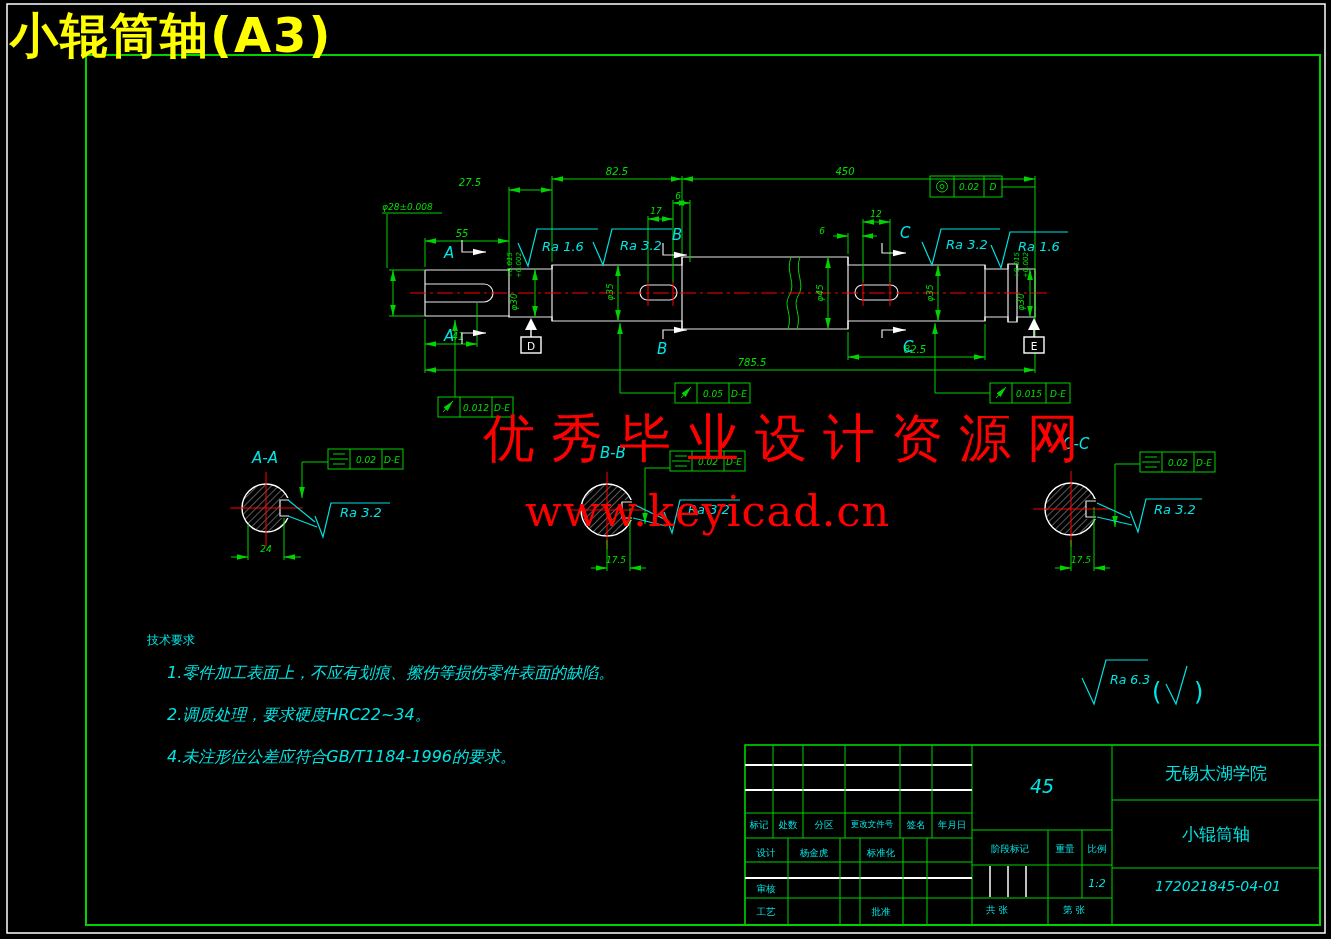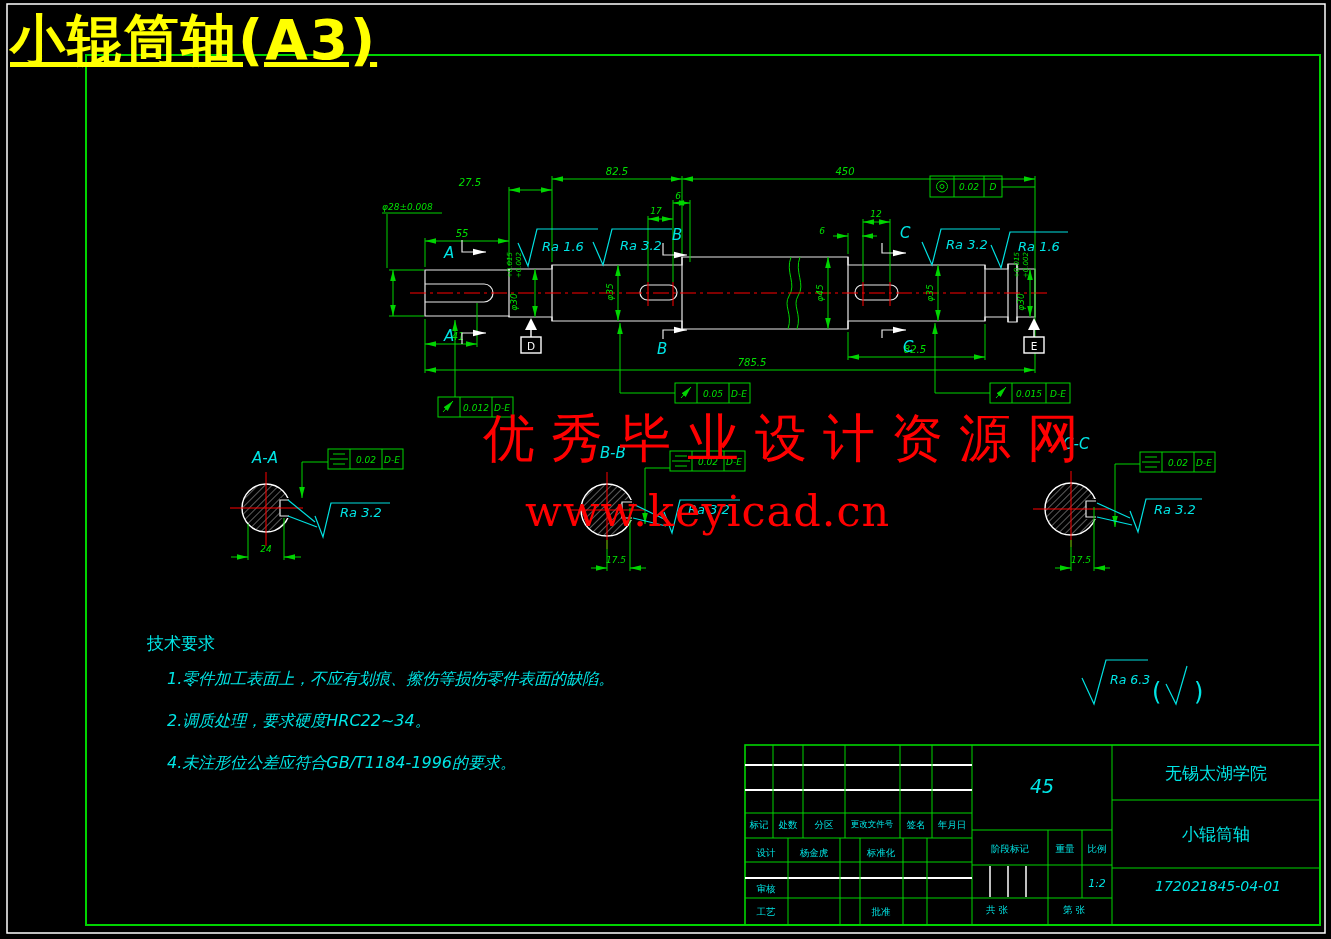--- a/index.html
+++ b/index.html
@@ -1,25 +1,25 @@
 <!DOCTYPE html>
 <html><head>
 <meta charset="utf-8">
 <style>
   html,body{margin:0;padding:0;background:#000;}
   #stage{position:relative;width:1331px;height:939px;background:#000;overflow:hidden;
          font-family:"DejaVu Sans",sans-serif;}
   #cad{position:absolute;left:0;top:0;z-index:1;}
   .overlay{position:absolute;z-index:3;}
-  #page-title{left:10px;top:4px;color:#ffff00;font-size:55px;font-weight:bold;letter-spacing:2px;z-index:4;text-decoration:underline;}
+  #page-title{left:10px;top:4px;color:#ffff00;font-size:48px;font-weight:bold;letter-spacing:2px;z-index:4;}
   #wm1{left:483px;top:404px;color:#ff0000;font-size:52px;letter-spacing:16px;white-space:nowrap;}
   #wm2{left:525px;top:486px;color:#ff0000;font-size:43px;letter-spacing:1px;
        font-family:"DejaVu Serif",serif;white-space:nowrap;}
   #tech{left:147px;top:632px;color:#00e5e5;z-index:2;}
-  #tech .h{font-size:17px;margin-bottom:14px;}
+  #tech .h{font-size:12px;margin-bottom:14px;}
   #tech .i{font-size:16px;font-style:italic;margin-bottom:21px;white-space:nowrap;margin-left:20px;}
   
   .lw{stroke:#e8e8e8;stroke-width:1.2;fill:none}
   .lW{stroke:#ffffff;stroke-width:1.4;fill:none}
   .lg{stroke:#00d400;stroke-width:1;fill:none}
   .lG{stroke:#00d400;stroke-width:1.6;fill:none}
   .lr{stroke:#ff0000;stroke-width:1;fill:none}
   .lc{stroke:#00e0e0;stroke-width:1.2;fill:none}
   .tg{fill:#00e000;font:italic 10px "DejaVu Sans",sans-serif}
   .tgs{fill:#00e000;font:italic 9px "DejaVu Sans",sans-serif}

